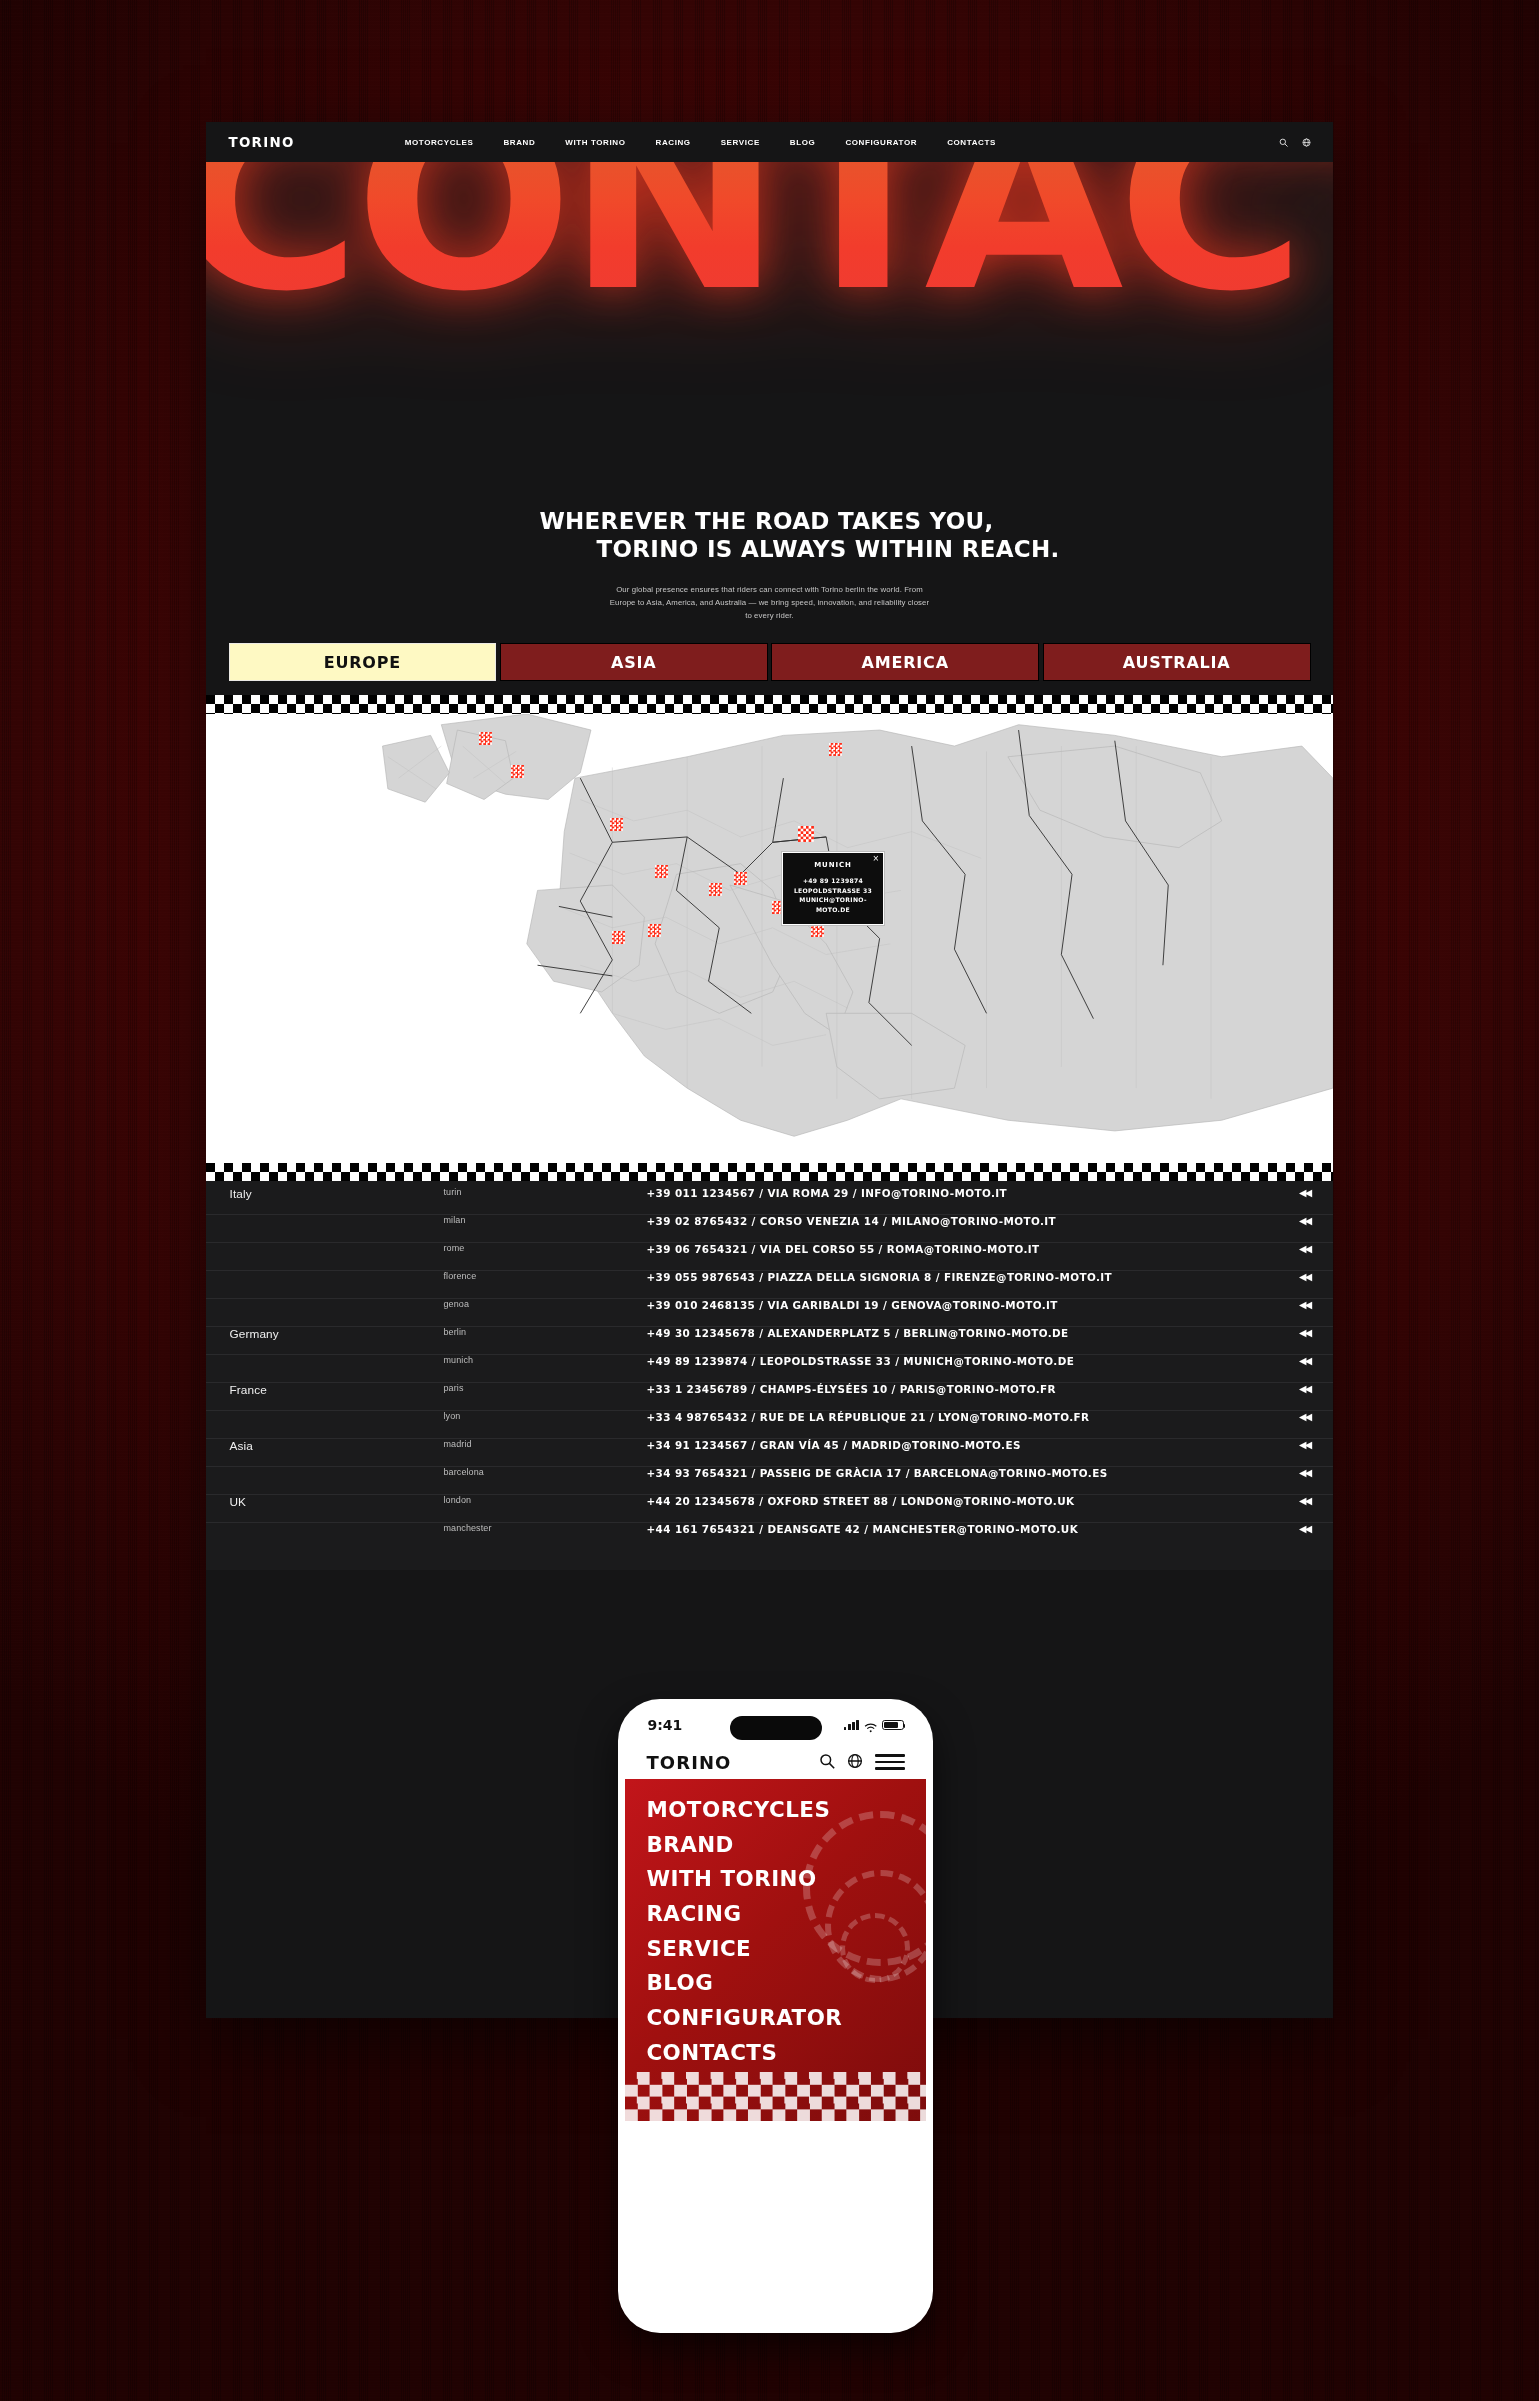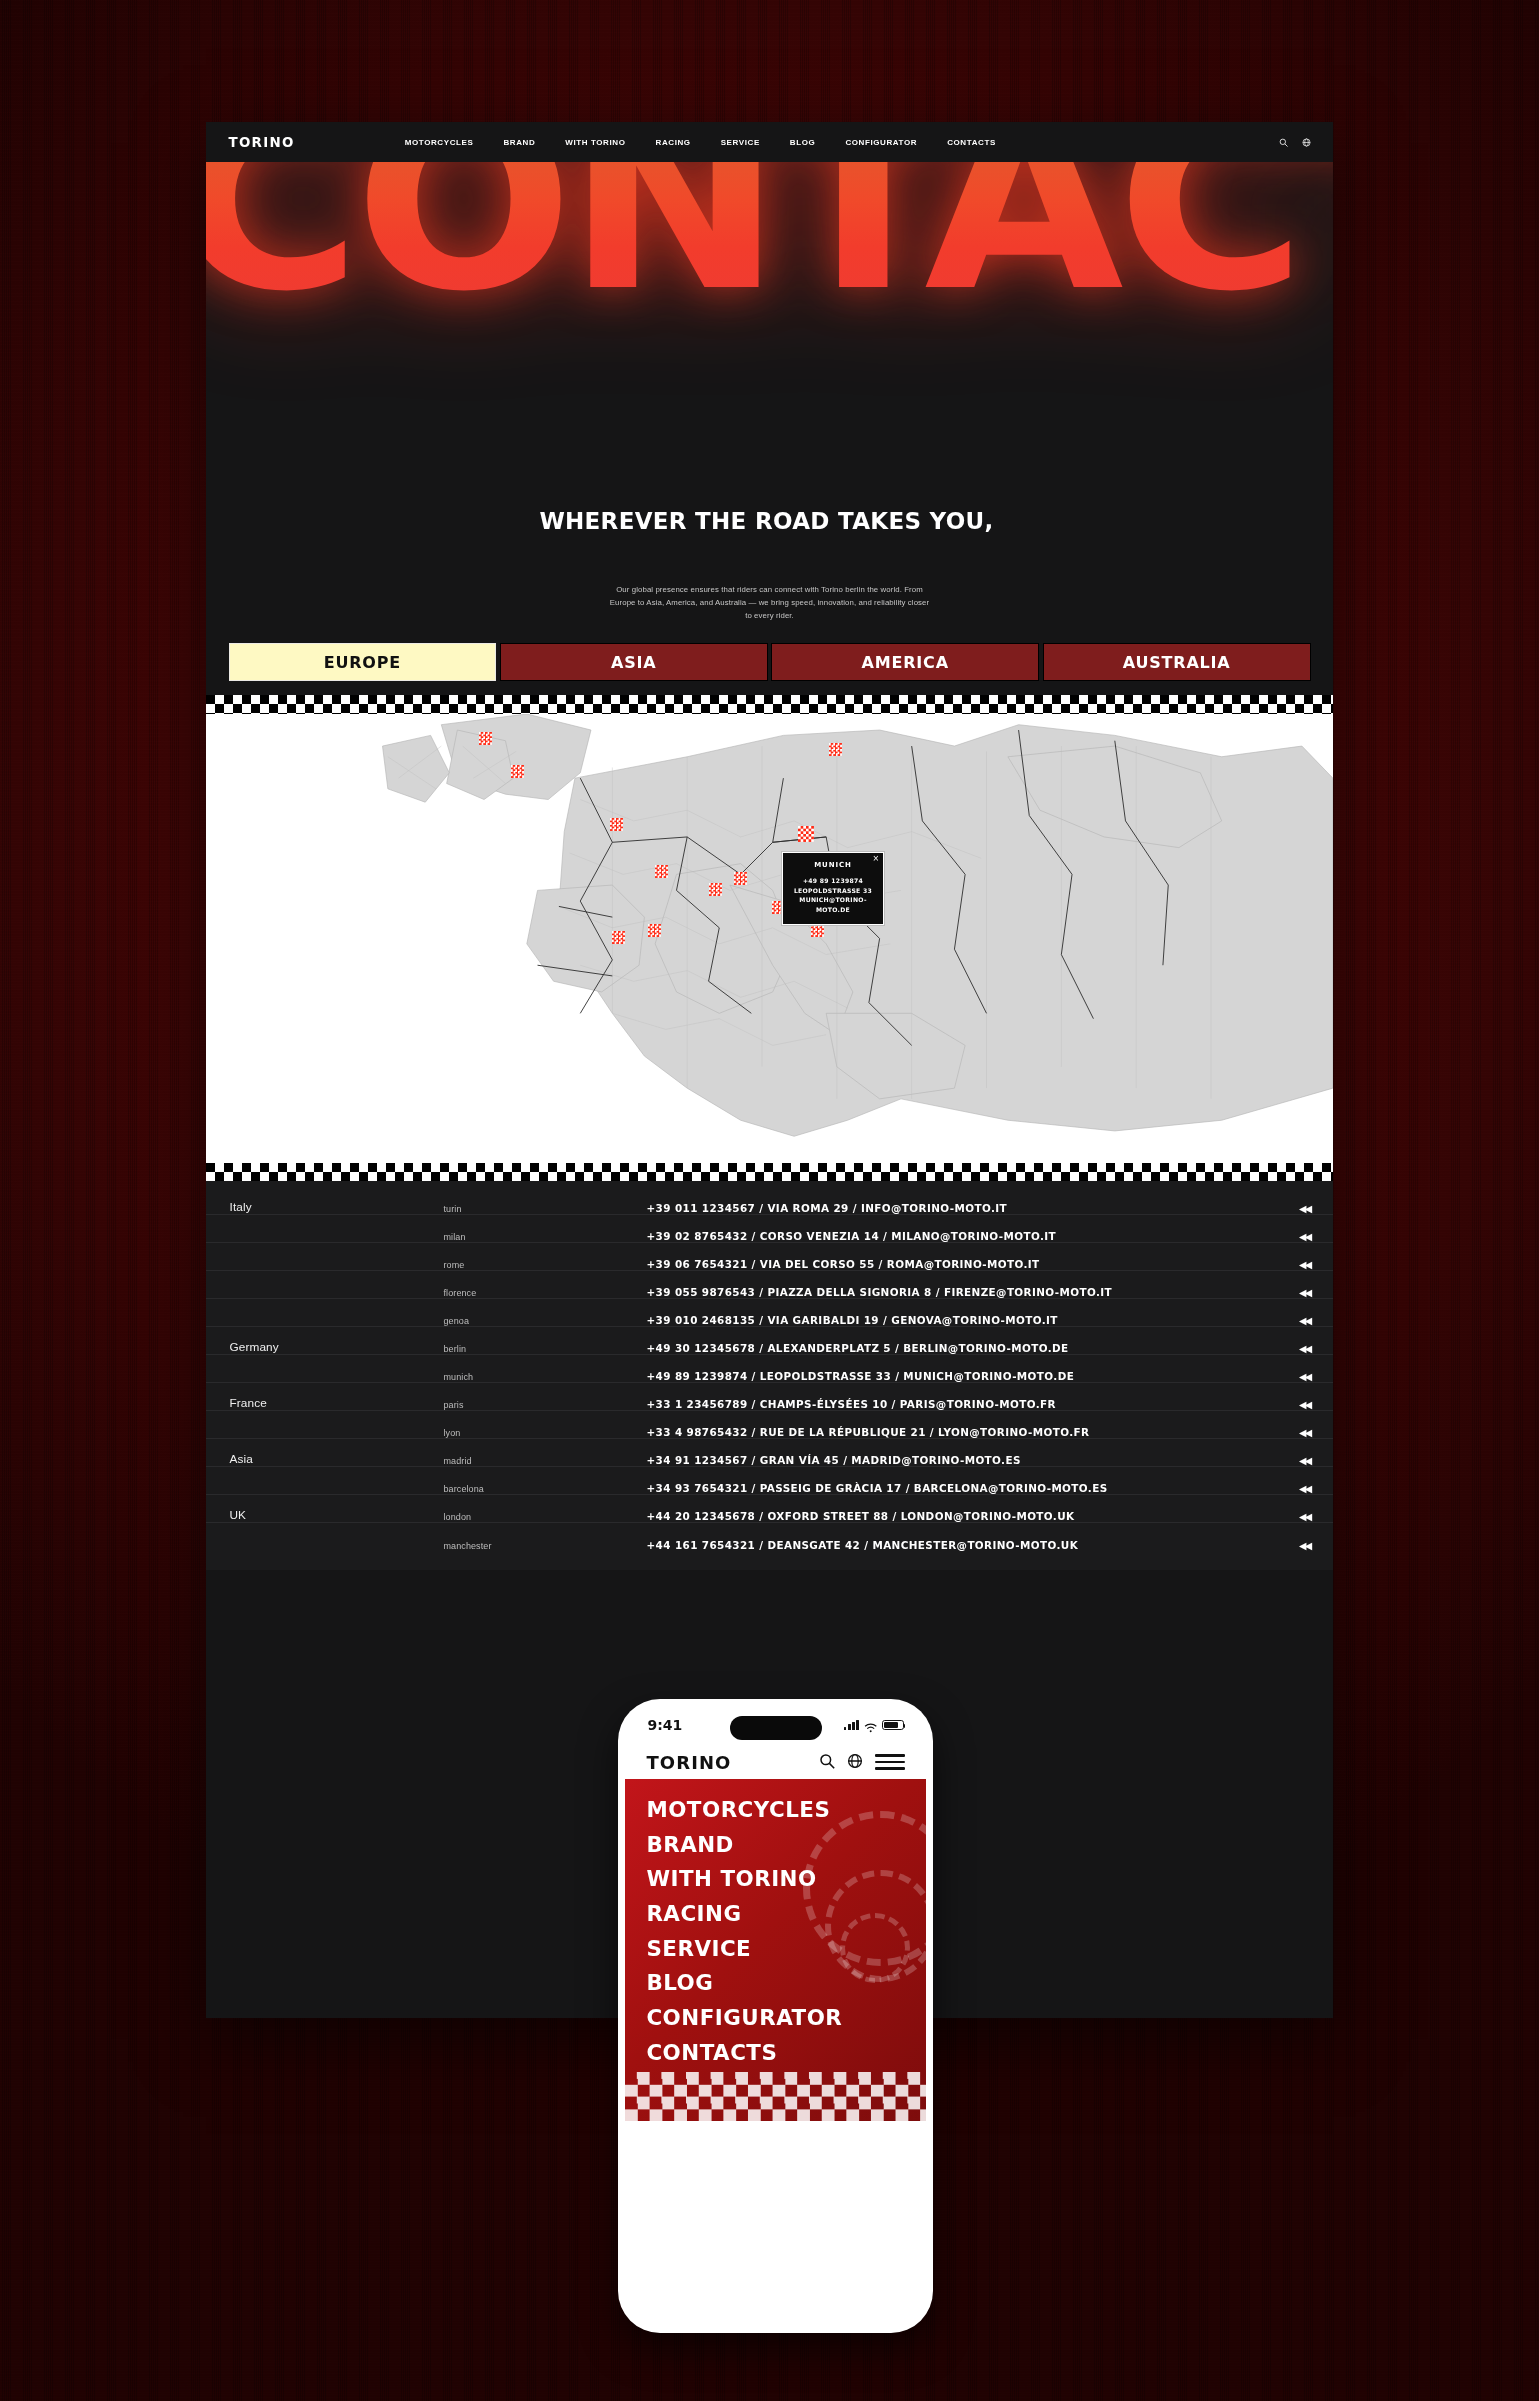--- a/index.html
+++ b/index.html
@@ -186,21 +186,21 @@
     font-size: 8px; line-height: 1; cursor: pointer; color: #fff;
   }
 
   
   .table {
     background: #1b1b1c;
     padding: 5.3px 0 19px;
   }
   .trow {
     display: flex;
-    align-items: flex-end;
+    align-items: flex-start;
     height: 28px;
     border-bottom: 0.5px solid #2a2a2c;
     padding: 0 22.5px 0 23.5px;
     color: #fff;
   }
   .trow:last-child { border-bottom: none; }
   .c-country {
     width: 214px;
     font-size: 11.8px;
     color: #efefef;
@@ -367,20 +367,21 @@
       </span>
     </div>
   </div>
 
   <div class="hero">
     <div class="hero-title-wrap">
       <div class="hero-title">CONTACT US</div>
     </div>
     <div class="hero-sub">
       <div>WHEREVER THE ROAD TAKES YOU,</div>
+      <div class="l2">TORINO IS ALWAYS WITHIN REACH.</div>
     </div>
     <div class="hero-para">Our global presence ensures that riders can connect with Torino berlin the world. From Europe to Asia, America, and Australia — we bring speed, innovation, and reliability closer to every rider.</div>
   </div>
 
   <div class="regions">
     <div class="region active">EUROPE</div>
     <div class="region">ASIA</div>
     <div class="region">AMERICA</div>
     <div class="region">AUSTRALIA</div>
   </div>

